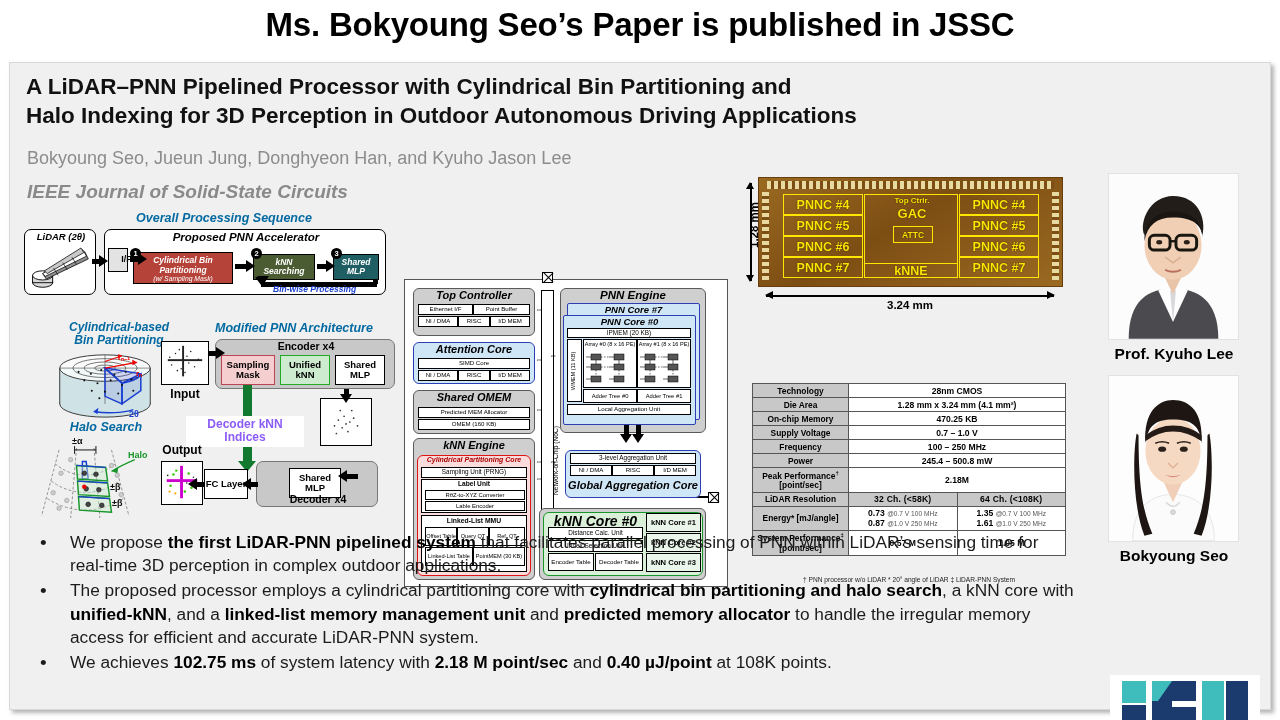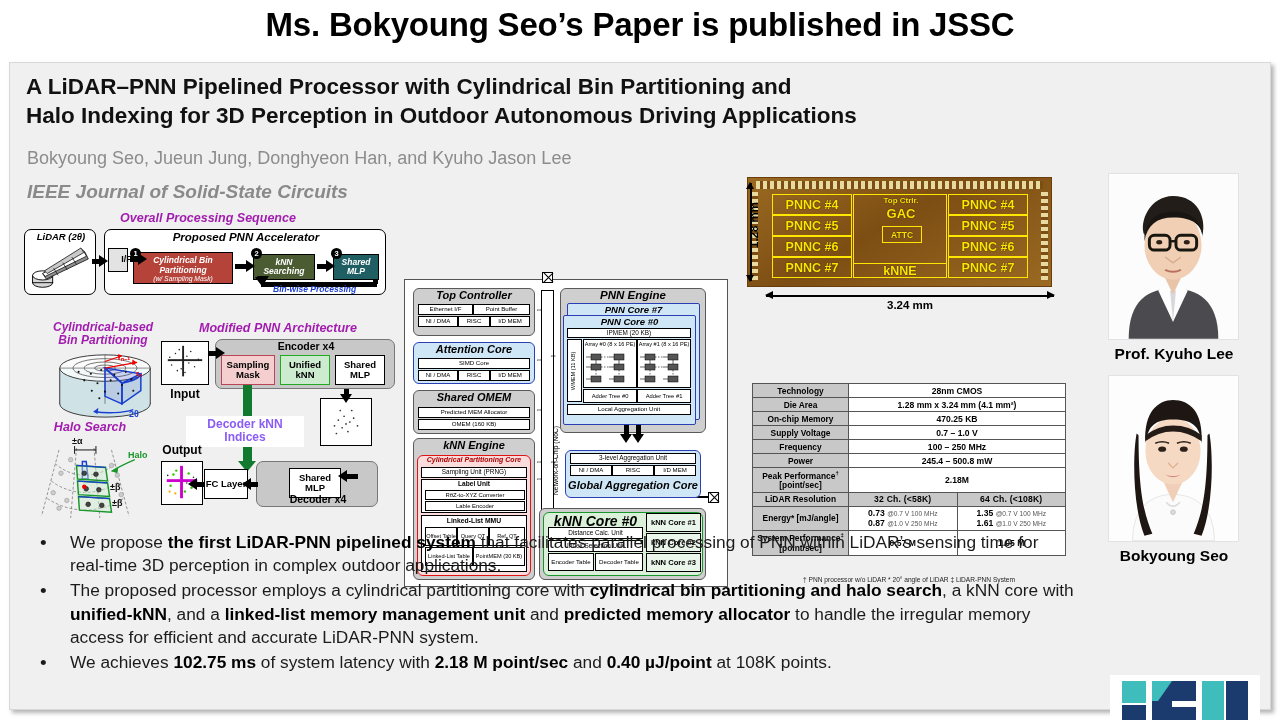--- a/index.html
+++ b/index.html
@@ -37,21 +37,21 @@
     position: absolute; left: 17px; top: 85px;
     font-size: 18px; color: #8c8c8c; font-weight: normal;
   }
   .journal {
     position: absolute; left: 17px; top: 118px;
     font-size: 19px; color: #8a8a8a; font-weight: bold; font-style: italic;
   }
 
   
   .fig { position: absolute; }
-  .cap { font-style: italic; font-weight: bold; text-align: center; color:#a21caf; }
+  .cap { font-style: italic; font-weight: bold; text-align: center; color:#0369a1;margin-left:16px; }
   .bx {
     position:absolute; background:#fff; border:1.2px solid #000;
     display:flex; align-items:center; justify-content:center; text-align:center;
     color:#000; line-height:1.03;
   }
   .rnd { border-radius:7px; }
   .gray { background:#c8c8c8; }
   .arrowR { position:absolute; background:#000; height:5px; }
   .arrowR:after {
     content:""; position:absolute; right:-8px; top:-4px;
@@ -582,21 +582,21 @@
       <div class="bd-cell" style="left:143px; top:247px; width:95px; height:12px; font-size:6.4px;">Distance Calc. Unit</div>
       <div class="bd-cell" style="left:143px; top:260px; width:95px; height:12px; font-size:6.4px;">Index Selection Unit</div>
       <div class="bd-cell" style="left:143px; top:273px; width:46px; height:18px; font-size:6.2px; line-height:1.1;">Encoder Table</div>
       <div class="bd-cell" style="left:190px; top:273px; width:48px; height:18px; font-size:6.2px; line-height:1.1;">Decoder Table</div>
       <div class="bd-cell" style="left:241px; top:233px; width:55px; height:19px; font-size:7.6px; font-weight:bold; background:#eaf6e9;">kNN Core #1</div>
       <div class="bd-cell" style="left:241px; top:253px; width:55px; height:19px; font-size:7.6px; font-weight:bold; background:#eaf6e9;">kNN Core #2</div>
       <div class="bd-cell" style="left:241px; top:273px; width:55px; height:19px; font-size:7.6px; font-weight:bold; background:#eaf6e9;">kNN Core #3</div>
     </div>
 
     <div style="position:absolute; left:730px; top:110px; width:330px; height:140px;">
-      <div class="die" style="left:7px; top:4px;">
+      <div class="die" style="left:18px; top:4px;">
         <div class="die-pad-top"></div>
         <div class="die-pad-l"></div>
         <div class="die-pad-r"></div>
 
         <div class="die-cell" style="left:24px; top:16px; width:80px; height:21px;">PNNC #4</div>
         <div class="die-cell" style="left:24px; top:37px; width:80px; height:21px;">PNNC #5</div>
         <div class="die-cell" style="left:24px; top:58px; width:80px; height:21px;">PNNC #6</div>
         <div class="die-cell" style="left:24px; top:79px; width:80px; height:21px;">PNNC #7</div>
 
         <div class="die-cell" style="left:200px; top:16px; width:80px; height:21px;">PNNC #4</div>

